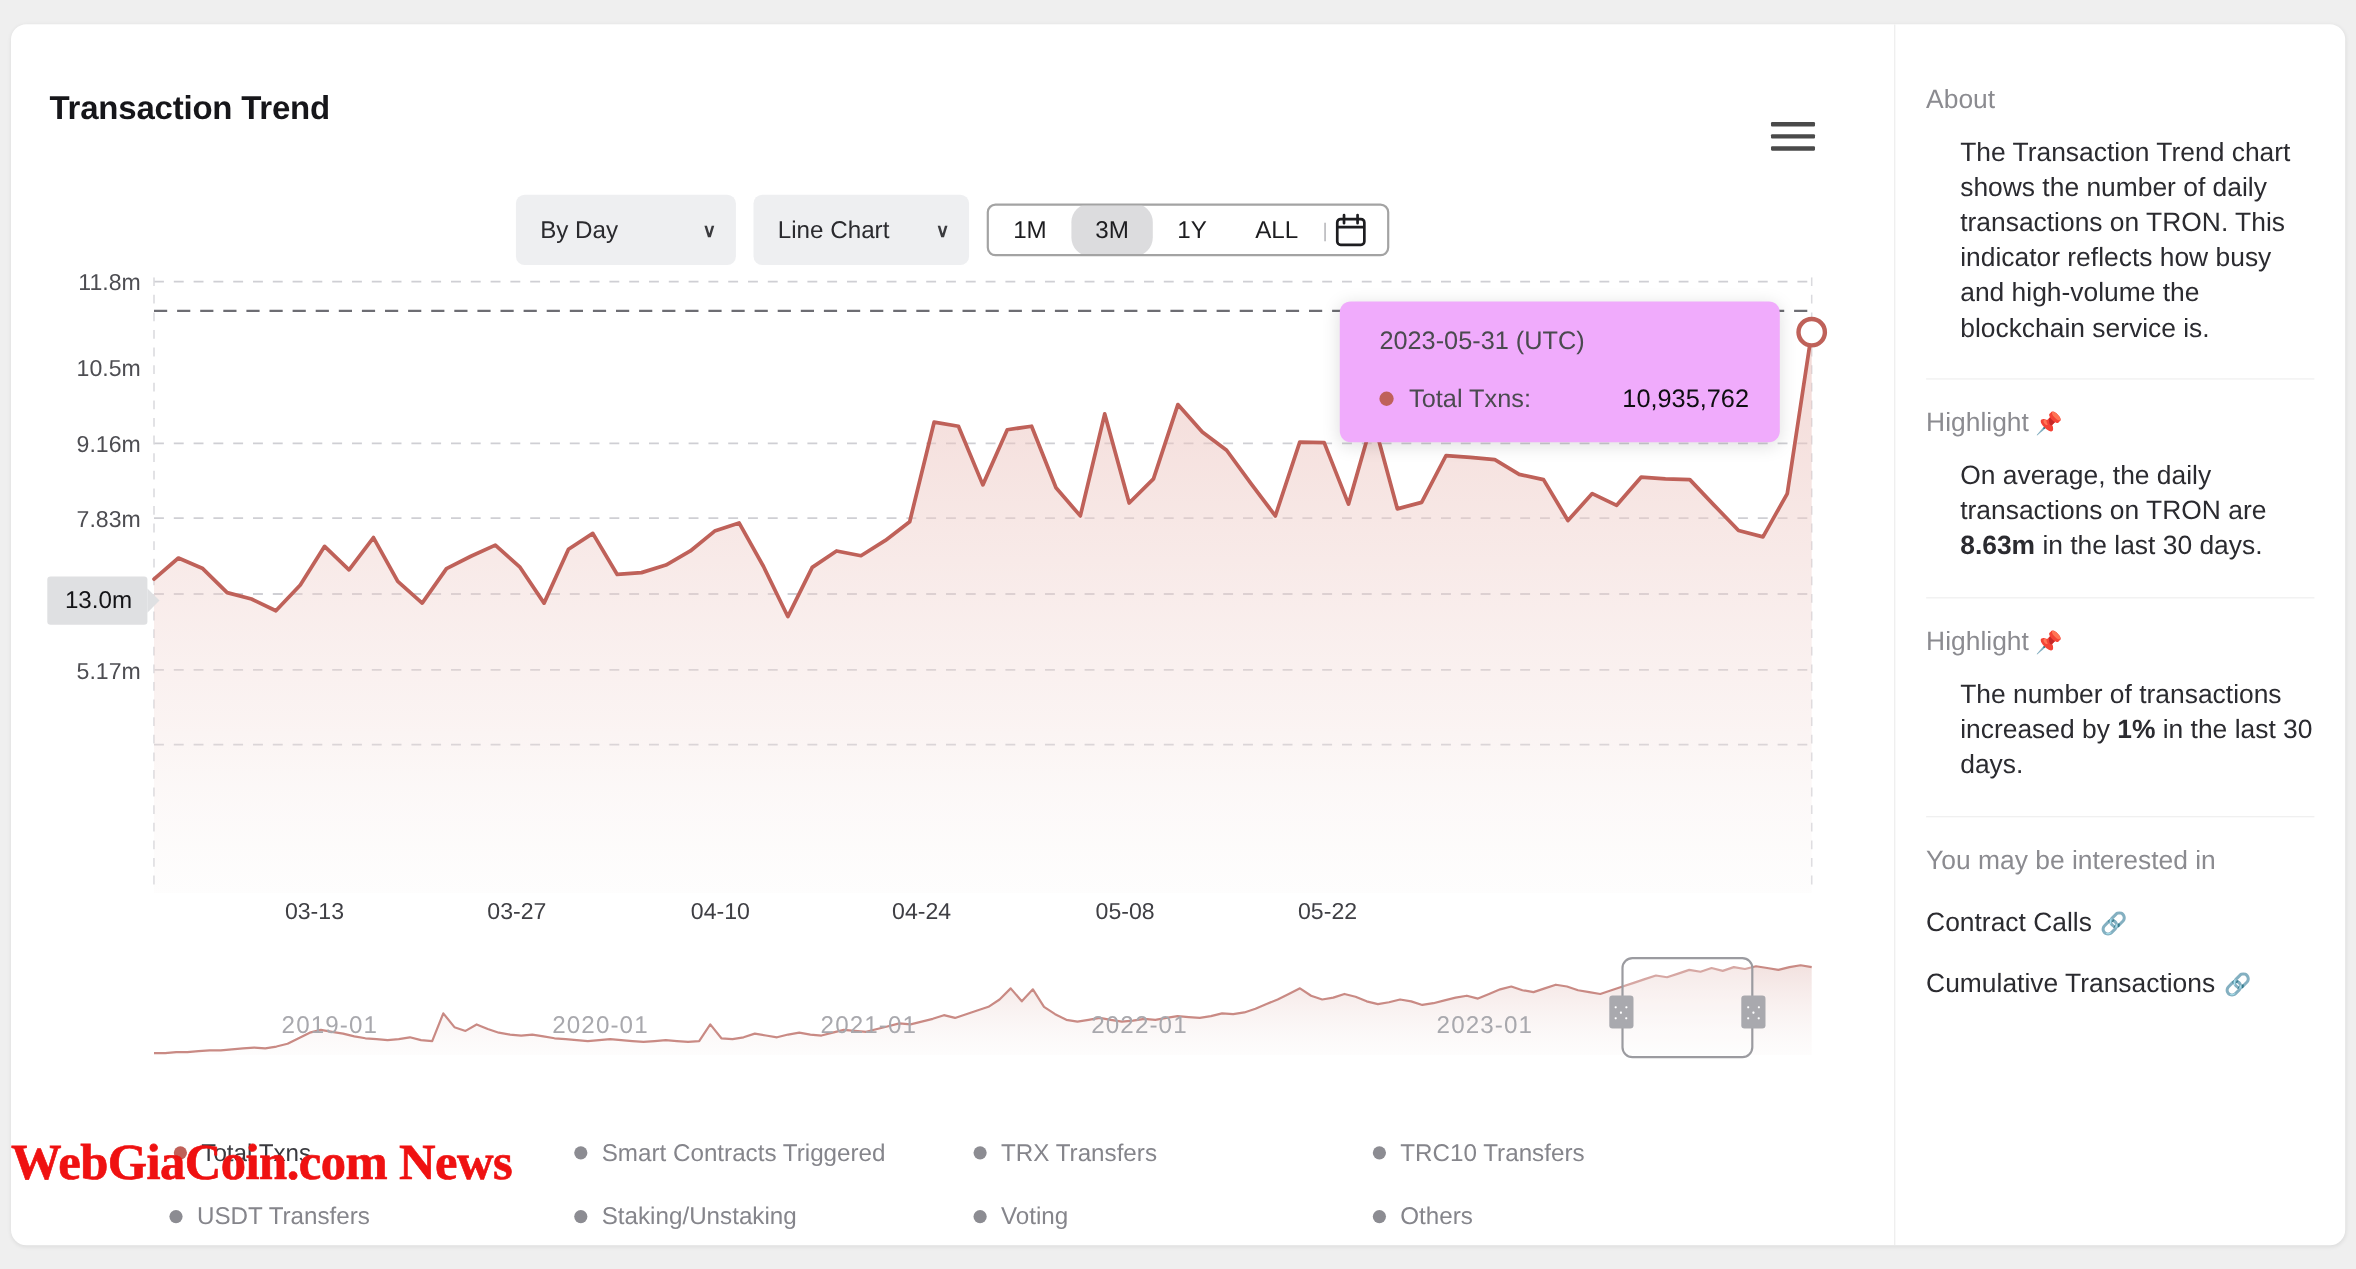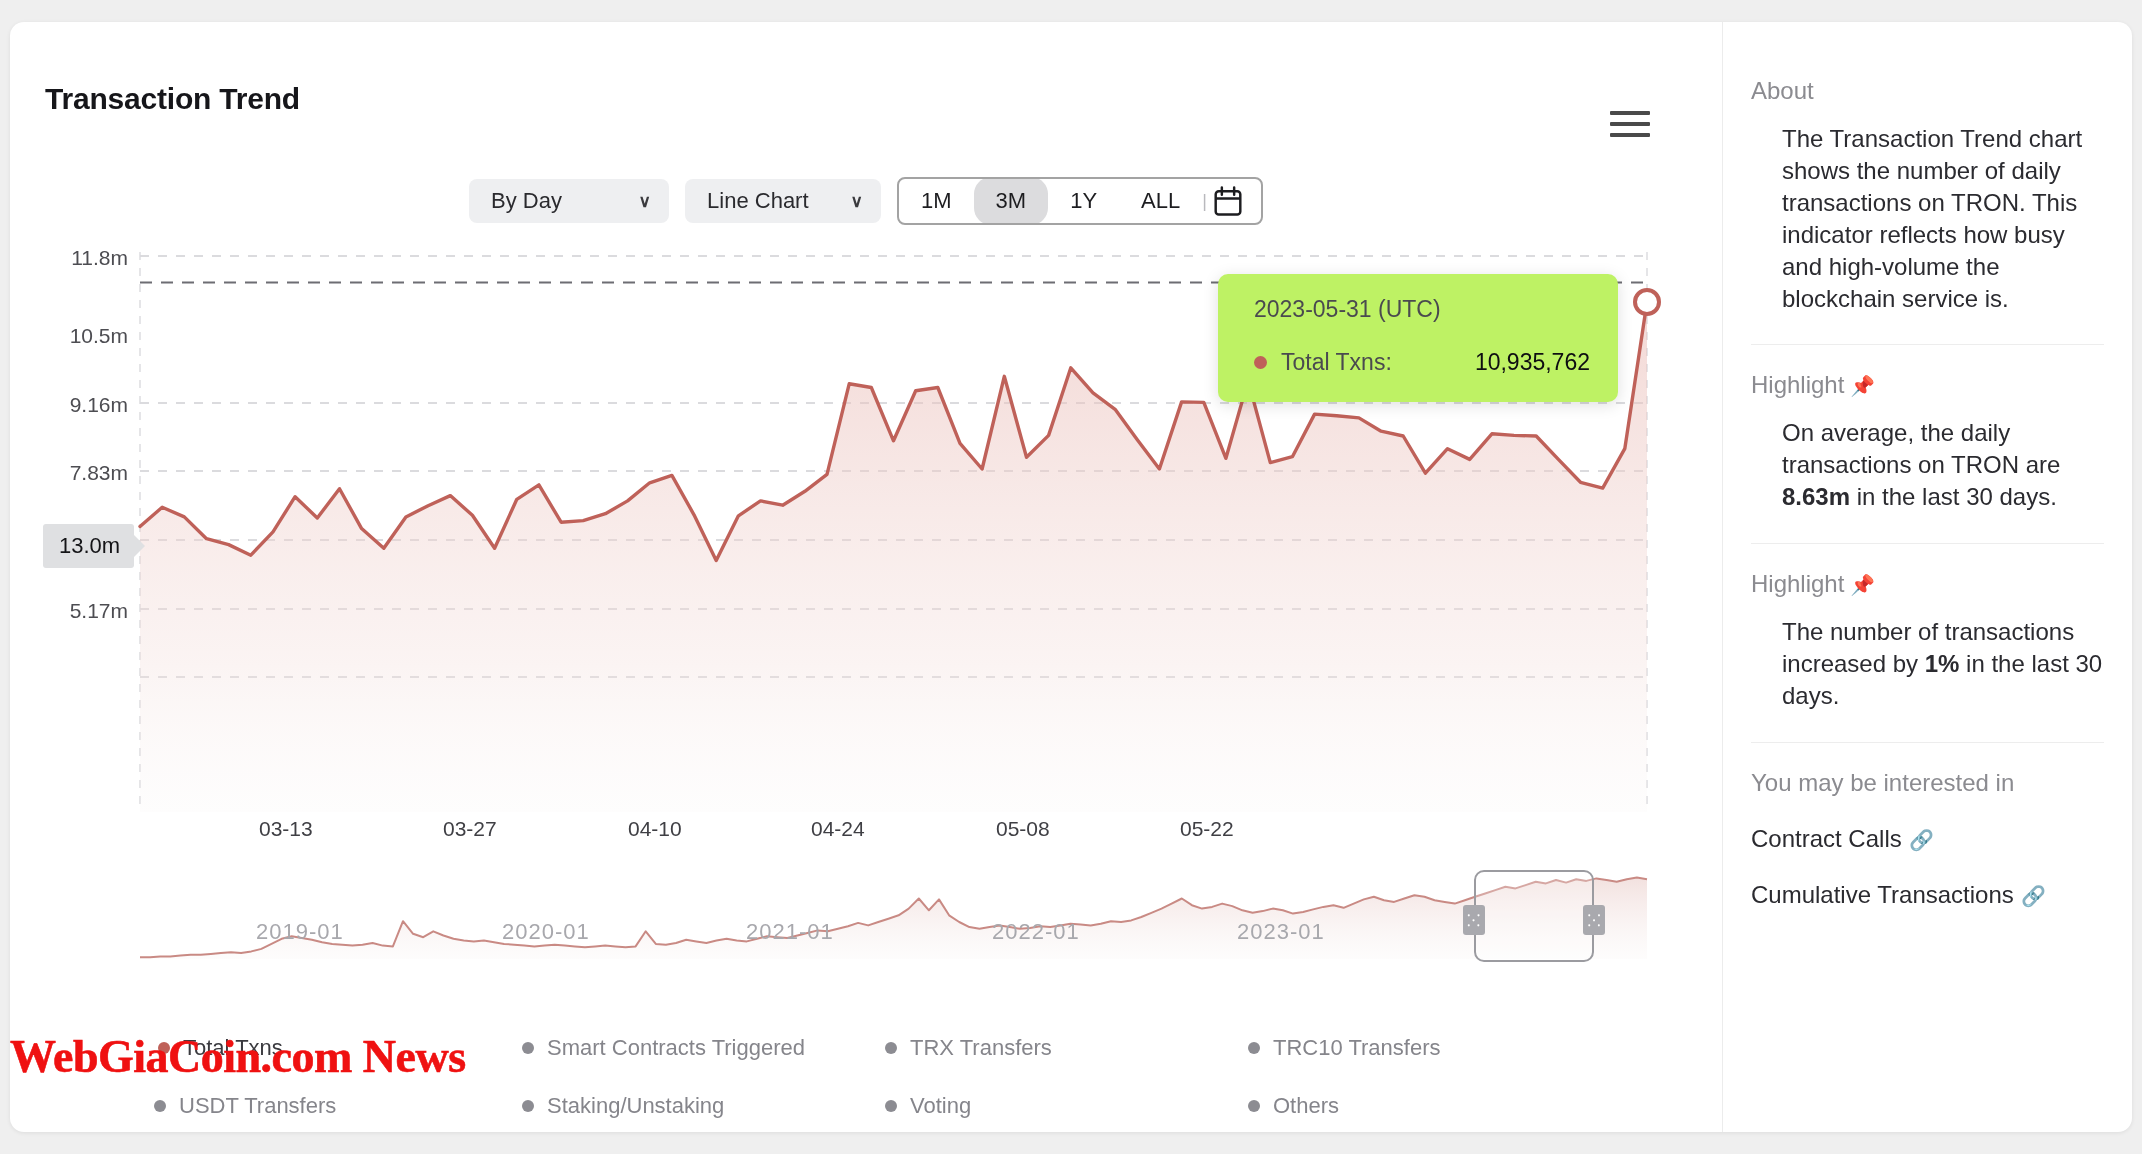--- a/index.html
+++ b/index.html
@@ -50,21 +50,21 @@
   }
 
   
   .controls {
     position: absolute; left: 0; top: 155px; width: 1712px;
     display: flex; justify-content: center; align-items: center; gap: 16px;
   }
   .dropdown {
     display: flex; align-items: center; justify-content: space-between;
     background: #eeeff1; border-radius: 8px;
-    height: 44px; padding: 0 18px 0 22px;
+    height: 64px; padding: 0 18px 0 22px;
     font-size: 22px; color: #2a2a2e;
     cursor: pointer; min-width: 200px;
   }
   .dropdown .caret {
     margin-left: 26px; font-size: 17px; color: #3a3a3e; font-weight: bold;
   }
   .dd-linechart { min-width: 196px; }
 
   .range-group {
     display: flex; align-items: center;
@@ -108,21 +108,21 @@
 
   .tronscan-wm {
     position: absolute; left: 575px; top: 475px;
     font-size: 78px; font-weight: bold; color: #e3e3e3;
     letter-spacing: 5px; user-select: none; pointer-events: none;
   }
 
   
   .tooltip {
     position: absolute; left: 1208px; top: 252px;
-    width: 400px; background: #bef264;
+    width: 400px; background: #f0abfc;
     border-radius: 10px;
     box-shadow: 0 3px 16px rgba(0,0,0,0.13);
     padding: 22px 28px 26px 36px;
   }
   .tt-date { font-size: 23px; color: #4a4a4f; margin-bottom: 26px; }
   .tt-row { display: flex; align-items: center; font-size: 23px; }
   .tt-dot {
     width: 13px; height: 13px; border-radius: 50%;
     background: #bf6159; margin-right: 14px; flex: none;
   }
@@ -283,21 +283,21 @@
               <stop offset="100%" stop-color="#f7f2f1" stop-opacity="0.2"></stop>
             </linearGradient>
           </defs>
           <path id="mm-area" fill="url(#mmGrad)" stroke="none" d="M130.0 90.3 L140.1 90.3 L150.2 89.5 L160.3 89.5 L170.5 88.6 L180.6 87.8 L190.7 87.8 L200.8 87.0 L210.9 86.1 L221.0 85.3 L231.1 86.1 L241.3 84.4 L251.4 81.9 L261.5 76.9 L271.6 71.8 L281.7 69.3 L291.8 71.0 L301.9 72.7 L312.1 75.2 L322.2 76.9 L332.3 77.7 L342.4 78.6 L352.5 77.7 L362.6 76.0 L372.7 78.6 L382.9 79.4 L393.0 54.2 L403.1 66.8 L413.2 70.2 L423.3 64.3 L433.4 68.5 L443.5 71.8 L453.7 73.5 L463.8 74.4 L473.9 73.5 L484.0 75.2 L494.1 76.9 L504.2 77.7 L514.3 78.6 L524.4 79.4 L534.6 78.6 L544.7 77.7 L554.8 78.6 L564.9 79.4 L575.0 80.2 L585.1 79.4 L595.2 78.6 L605.4 79.4 L615.5 80.2 L625.6 79.4 L635.7 64.3 L645.8 76.9 L655.9 77.7 L666.0 76.0 L676.2 72.7 L686.3 74.4 L696.4 76.0 L706.5 73.5 L716.6 71.8 L726.7 73.5 L736.8 74.4 L747.0 71.8 L757.1 69.3 L767.2 70.2 L777.3 71.0 L787.4 68.5 L797.5 66.0 L807.6 63.4 L817.8 64.3 L827.9 61.8 L838.0 59.2 L848.1 55.9 L858.2 58.4 L868.3 55.0 L878.4 51.7 L888.6 48.3 L898.7 41.6 L908.8 31.5 L918.9 43.3 L929.0 32.4 L939.1 48.3 L949.2 55.0 L959.4 60.1 L969.5 61.8 L979.6 60.1 L989.7 58.4 L999.8 60.1 L1009.9 61.8 L1020.0 60.9 L1030.2 59.2 L1040.3 60.1 L1050.4 58.4 L1060.5 56.7 L1070.6 57.6 L1080.7 58.4 L1090.8 56.7 L1101.0 54.2 L1111.1 55.0 L1121.2 53.4 L1131.3 50.0 L1141.4 45.8 L1151.5 41.6 L1161.6 36.6 L1171.8 31.5 L1181.9 38.2 L1192.0 41.6 L1202.1 39.9 L1212.2 36.6 L1222.3 39.1 L1232.4 43.3 L1242.6 45.8 L1252.7 44.1 L1262.8 41.6 L1272.9 43.3 L1283.0 46.6 L1293.1 45.0 L1303.2 42.4 L1313.3 39.9 L1323.5 38.2 L1333.6 40.8 L1343.7 36.6 L1353.8 32.4 L1363.9 29.8 L1374.0 33.2 L1384.1 34.9 L1394.3 31.5 L1404.4 28.2 L1414.5 29.8 L1424.6 33.2 L1434.7 34.9 L1444.8 36.6 L1454.9 33.2 L1465.1 29.8 L1475.2 26.5 L1485.3 23.1 L1495.4 19.8 L1505.5 21.4 L1515.6 18.1 L1525.7 14.7 L1535.9 16.4 L1546.0 13.0 L1556.1 15.6 L1566.2 12.2 L1576.3 13.9 L1586.4 11.4 L1596.5 13.0 L1606.7 14.7 L1616.8 12.2 L1626.9 10.5 L1637.0 12.2 L1637.0 92 L130.0 92 Z"></path>
           <path id="mm-line" fill="none" stroke="#c98a84" stroke-width="2" stroke-linejoin="round" d="M130.0 90.3 L140.1 90.3 L150.2 89.5 L160.3 89.5 L170.5 88.6 L180.6 87.8 L190.7 87.8 L200.8 87.0 L210.9 86.1 L221.0 85.3 L231.1 86.1 L241.3 84.4 L251.4 81.9 L261.5 76.9 L271.6 71.8 L281.7 69.3 L291.8 71.0 L301.9 72.7 L312.1 75.2 L322.2 76.9 L332.3 77.7 L342.4 78.6 L352.5 77.7 L362.6 76.0 L372.7 78.6 L382.9 79.4 L393.0 54.2 L403.1 66.8 L413.2 70.2 L423.3 64.3 L433.4 68.5 L443.5 71.8 L453.7 73.5 L463.8 74.4 L473.9 73.5 L484.0 75.2 L494.1 76.9 L504.2 77.7 L514.3 78.6 L524.4 79.4 L534.6 78.6 L544.7 77.7 L554.8 78.6 L564.9 79.4 L575.0 80.2 L585.1 79.4 L595.2 78.6 L605.4 79.4 L615.5 80.2 L625.6 79.4 L635.7 64.3 L645.8 76.9 L655.9 77.7 L666.0 76.0 L676.2 72.7 L686.3 74.4 L696.4 76.0 L706.5 73.5 L716.6 71.8 L726.7 73.5 L736.8 74.4 L747.0 71.8 L757.1 69.3 L767.2 70.2 L777.3 71.0 L787.4 68.5 L797.5 66.0 L807.6 63.4 L817.8 64.3 L827.9 61.8 L838.0 59.2 L848.1 55.9 L858.2 58.4 L868.3 55.0 L878.4 51.7 L888.6 48.3 L898.7 41.6 L908.8 31.5 L918.9 43.3 L929.0 32.4 L939.1 48.3 L949.2 55.0 L959.4 60.1 L969.5 61.8 L979.6 60.1 L989.7 58.4 L999.8 60.1 L1009.9 61.8 L1020.0 60.9 L1030.2 59.2 L1040.3 60.1 L1050.4 58.4 L1060.5 56.7 L1070.6 57.6 L1080.7 58.4 L1090.8 56.7 L1101.0 54.2 L1111.1 55.0 L1121.2 53.4 L1131.3 50.0 L1141.4 45.8 L1151.5 41.6 L1161.6 36.6 L1171.8 31.5 L1181.9 38.2 L1192.0 41.6 L1202.1 39.9 L1212.2 36.6 L1222.3 39.1 L1232.4 43.3 L1242.6 45.8 L1252.7 44.1 L1262.8 41.6 L1272.9 43.3 L1283.0 46.6 L1293.1 45.0 L1303.2 42.4 L1313.3 39.9 L1323.5 38.2 L1333.6 40.8 L1343.7 36.6 L1353.8 32.4 L1363.9 29.8 L1374.0 33.2 L1384.1 34.9 L1394.3 31.5 L1404.4 28.2 L1414.5 29.8 L1424.6 33.2 L1434.7 34.9 L1444.8 36.6 L1454.9 33.2 L1465.1 29.8 L1475.2 26.5 L1485.3 23.1 L1495.4 19.8 L1505.5 21.4 L1515.6 18.1 L1525.7 14.7 L1535.9 16.4 L1546.0 13.0 L1556.1 15.6 L1566.2 12.2 L1576.3 13.9 L1586.4 11.4 L1596.5 13.0 L1606.7 14.7 L1616.8 12.2 L1626.9 10.5 L1637.0 12.2"></path>
         </svg>
         <div class="mm-label" style="left:246px; top:52px">2019-01</div>
         <div class="mm-label" style="left:492px; top:52px">2020-01</div>
         <div class="mm-label" style="left:736px; top:52px">2021-01</div>
         <div class="mm-label" style="left:982px; top:52px">2022-01</div>
-        <div class="mm-label" style="left:1227px; top:52px">2023-01</div>
+        <div class="mm-label" style="left:1296px; top:52px">2023-01</div>
         <div class="brush" id="brush-box" style="left: 1463.69px; width: 120.56px;"></div>
         <div class="brush-handle" id="brush-h-left" style="left: 1452.69px;">⁙</div>
         <div class="brush-handle" id="brush-h-right" style="left: 1573.26px;">⁙</div>
       </div>
 
       <div class="legend">
         <div class="legend-row">
           <div class="legend-item" style="left:148px">
             <span class="lg-dot" style="background:#bf6159"></span>
             <span class="lg-label" style="color:#3a3a3f">Total Txns</span>

